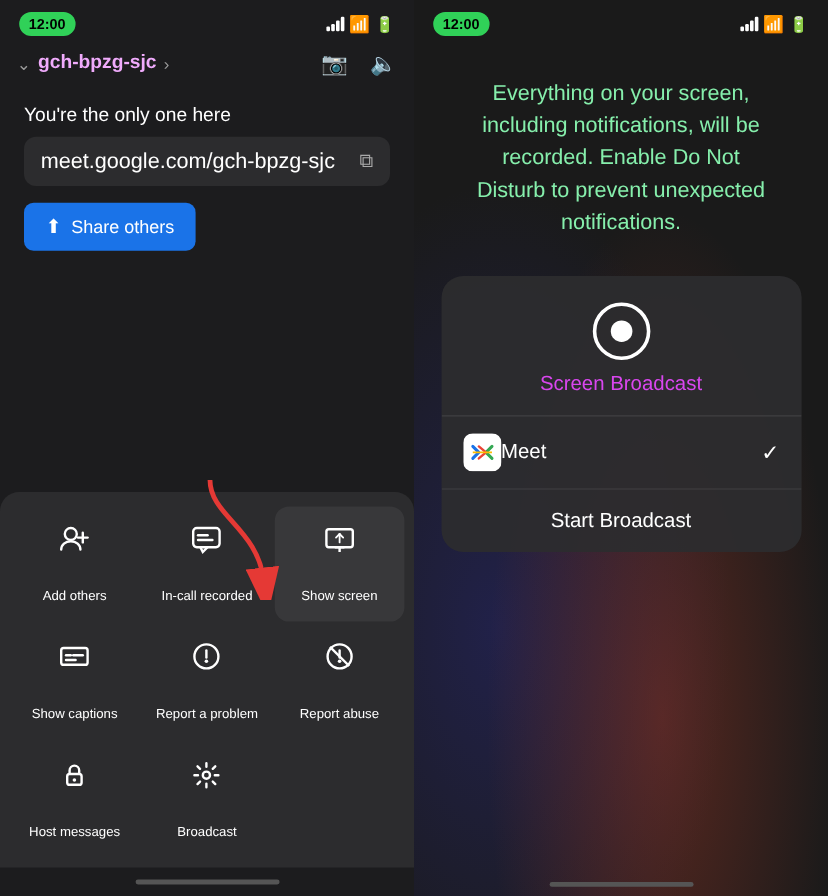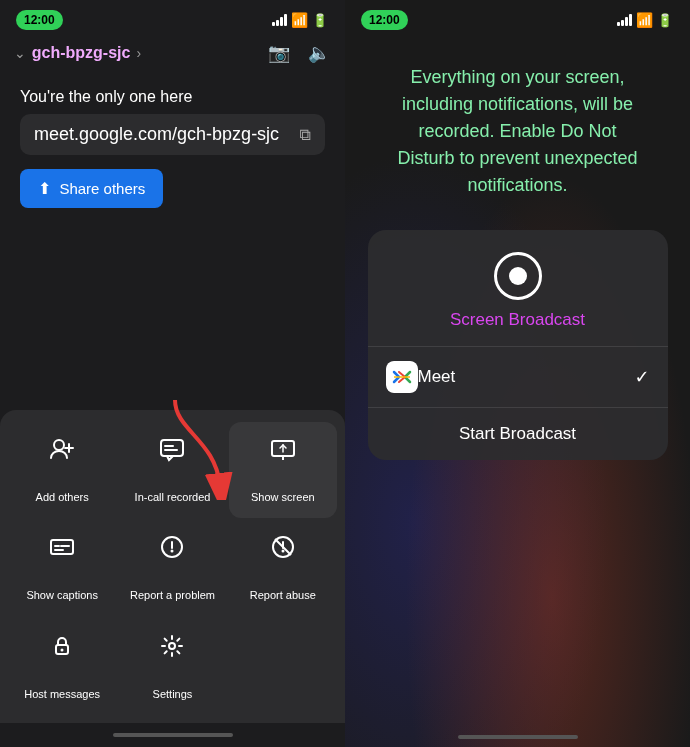--- a/index.html
+++ b/index.html
@@ -452,21 +452,21 @@
         <span class="menu-label">Host messages</span>
       </div>
 
       <div class="menu-item">
         <span class="menu-icon">
           <svg width="26" height="26" viewBox="0 0 26 26" fill="none">
             <circle cx="13" cy="13" r="3" stroke="#fff" stroke-width="2"></circle>
             <path d="M13 3v3M13 20v3M3 13h3M20 13h3M5.6 5.6l2.1 2.1M18.3 18.3l2.1 2.1M5.6 20.4l2.1-2.1M18.3 7.7l2.1-2.1" stroke="#fff" stroke-width="2" stroke-linecap="round"></path>
           </svg>
         </span>
-        <span class="menu-label">Settings</span>
+        <span class="menu-label">Broadcast</span>
       </div>
 
     </div>
   </div>
 
   <div class="home-indicator-left">
     <div class="home-bar"></div>
   </div>
 </div>
 

